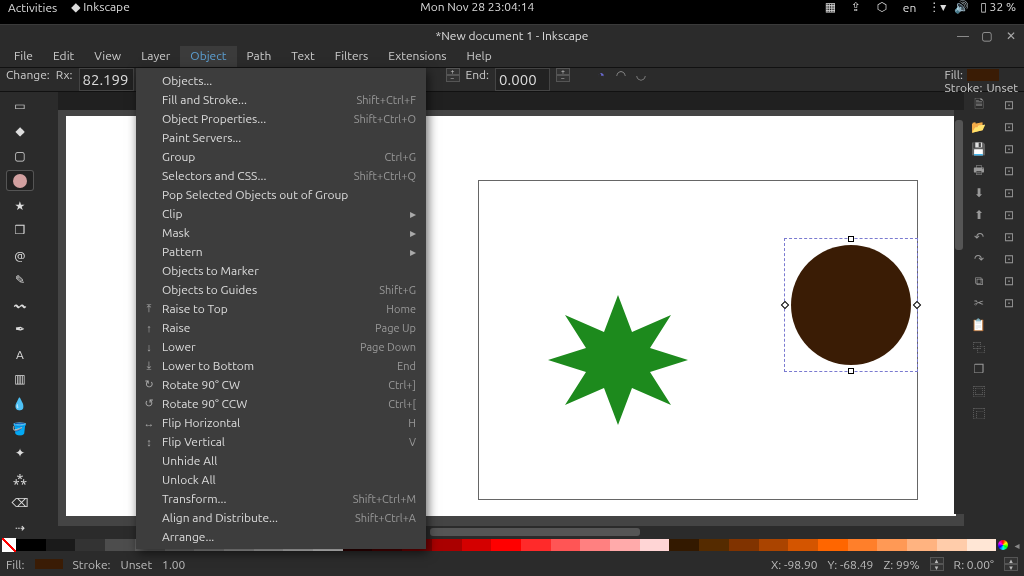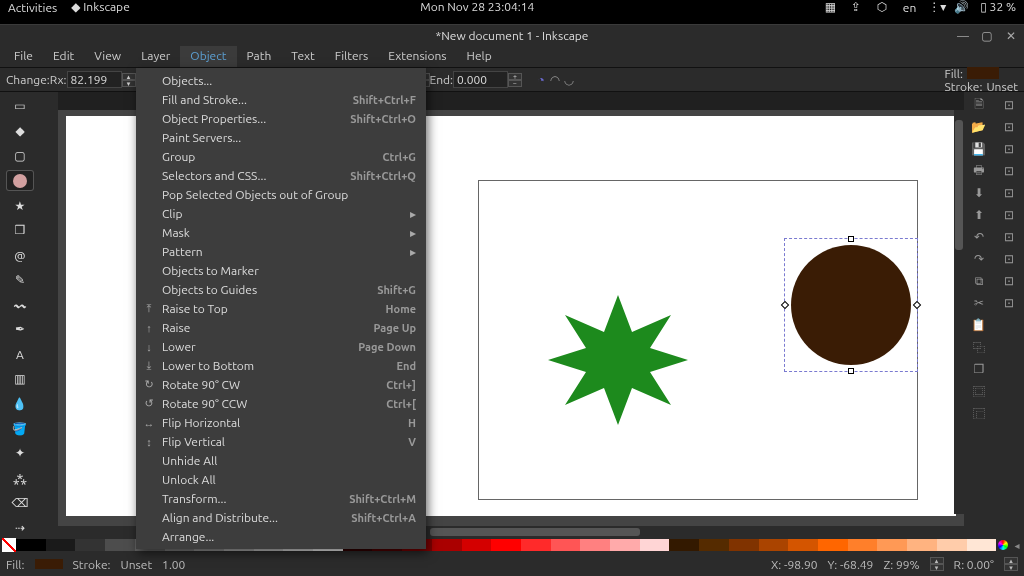--- a/index.html
+++ b/index.html
@@ -8,22 +8,22 @@
   .topbar .left { display:flex; gap:14px; align-items:center; }
   .topbar .center { flex:1; text-align:center; }
   .topbar .right { display:flex; gap:12px; align-items:center; }
   .topbar .tray-icon { width:14px; height:14px; display:inline-block; }
   .titlebar { height:22px; background:#2b2b2b; display:flex; align-items:center; justify-content:center; position:relative; border-top:1px solid #3a3a3a; }
   .titlebar .win-controls { position:absolute; right:6px; display:flex; gap:10px; }
   .win-btn { width:14px; height:14px; display:flex; align-items:center; justify-content:center; color:#aaa; }
   .menubar { height:22px; background:#2b2b2b; display:flex; padding:0 4px; border-bottom:1px solid #111; }
   .menubar .menu-item { padding:3px 10px; color:#ccc; }
   .menubar .menu-item.active { background:#3b3b3b; color:#5ca0d3; }
-  .tool-options { height:24px; background:#2b2b2b; display:flex; align-items:center; padding:0 6px; color:#ccc; border-bottom:1px solid #111; }
-  .tool-options input { width:55px; background:#222; border:1px solid #444; color:#ddd; font-size:12px; padding:1px 3px; }
+  .tool-options { height:24px; background:#2b2b2b; display:flex; padding:0 6px; gap:6px; color:#ccc; border-bottom:1px solid #111; }
+  .tool-options input { width:55px; background:#222; border:1px solid #444; color:#ddd; font-size:15px; padding:1px 3px; }
   .spin { width:14px; display:inline-flex; flex-direction:column; }
   .spin span { height:7px; background:#333; border:1px solid #555; font-size:7px; line-height:5px; text-align:center; }
   .right-fill { margin-left:auto; display:flex; flex-direction:column; font-size:11px; line-height:13px; }
   .right-fill .row { display:flex; align-items:center; gap:4px; }
   .swatch-small { width:32px; height:12px; background:#3a1c05; }
   .main { display:flex; height:calc(576px - 24px - 22px - 22px - 24px - 14px - 24px); }
   .toolbox { width:40px; background:#2b2b2b; display:flex; flex-direction:column; align-items:center; padding-top:4px; gap:4px; }
   .tool { width:28px; height:26px; display:flex; align-items:center; justify-content:center; border-radius:3px; }
   .tool.active { background:#222; box-shadow:inset 0 0 0 1px #555; }
   .ruler-corner { width:18px; height:18px; background:#2b2b2b; }
@@ -39,21 +39,21 @@
   .circle { position:absolute; width:120px; height:120px; border-radius:50%; background:#3a1c05; }
   .sel-box { position:absolute; border:1px dashed #7a7ad0; }
   .handle { position:absolute; width:6px; height:6px; background:#fff; border:1px solid #000; transform:translate(-50%,-50%); }
   .handle.diamond { transform:translate(-50%,-50%) rotate(45deg); }
   .vscroll { position:absolute; right:0; top:0; bottom:12px; width:10px; background:#2b2b2b; }
   .vscroll .thumb { position:absolute; left:1px; width:8px; top:10px; height:130px; background:#555; border-radius:3px; }
   .hscroll { height:12px; background:#2b2b2b; position:relative; }
   .hscroll .thumb { position:absolute; top:2px; left:390px; width:210px; height:8px; background:#555; border-radius:3px; }
   .dropdown { position:absolute; left:136px; top:68px; width:290px; background:#3d3d3d; box-shadow:2px 4px 10px rgba(0,0,0,.6); z-index:100; padding:3px 0; }
   .dd-item { display:flex; align-items:center; height:19px; padding:0 10px 0 26px; position:relative; color:#ddd; font-size:12px; }
-  .dd-item .shortcut { margin-left:auto; color:#999; font-size:11px;font-weight:bold; }
+  .dd-item .shortcut { margin-left:auto; color:#999; font-size:11px; }
   .dd-item .sub { margin-left:auto; color:#aaa; }
   .dd-item .pre-icon { position:absolute; left:6px; width:14px; text-align:center; color:#aaa; font-size:11px; }
   .palette { height:14px; display:flex; background:#2b2b2b; align-items:center; }
   .palette .none { width:14px; height:14px; background:#fff; position:relative; margin-left:2px; }
   .palette .none::after { content:""; position:absolute; left:0; top:0; width:100%; height:100%; background:linear-gradient(45deg,transparent 45%,red 45%,red 55%,transparent 55%); }
   .palette .sw { height:12px; flex:1; }
   .palette .end-arrow { width:14px; font-size:10px; color:#888; text-align:center; }
   .palette .end-circle { width:14px; height:14px; position:relative; }
   .palette .end-circle::before { content:""; position:absolute; inset:2px; border-radius:50%; background:conic-gradient(red,yellow,lime,cyan,blue,magenta,red); }
   .statusbar { height:24px; background:#2b2b2b; display:flex; align-items:center; padding:0 6px; gap:10px; color:#bbb; font-size:11px; }

